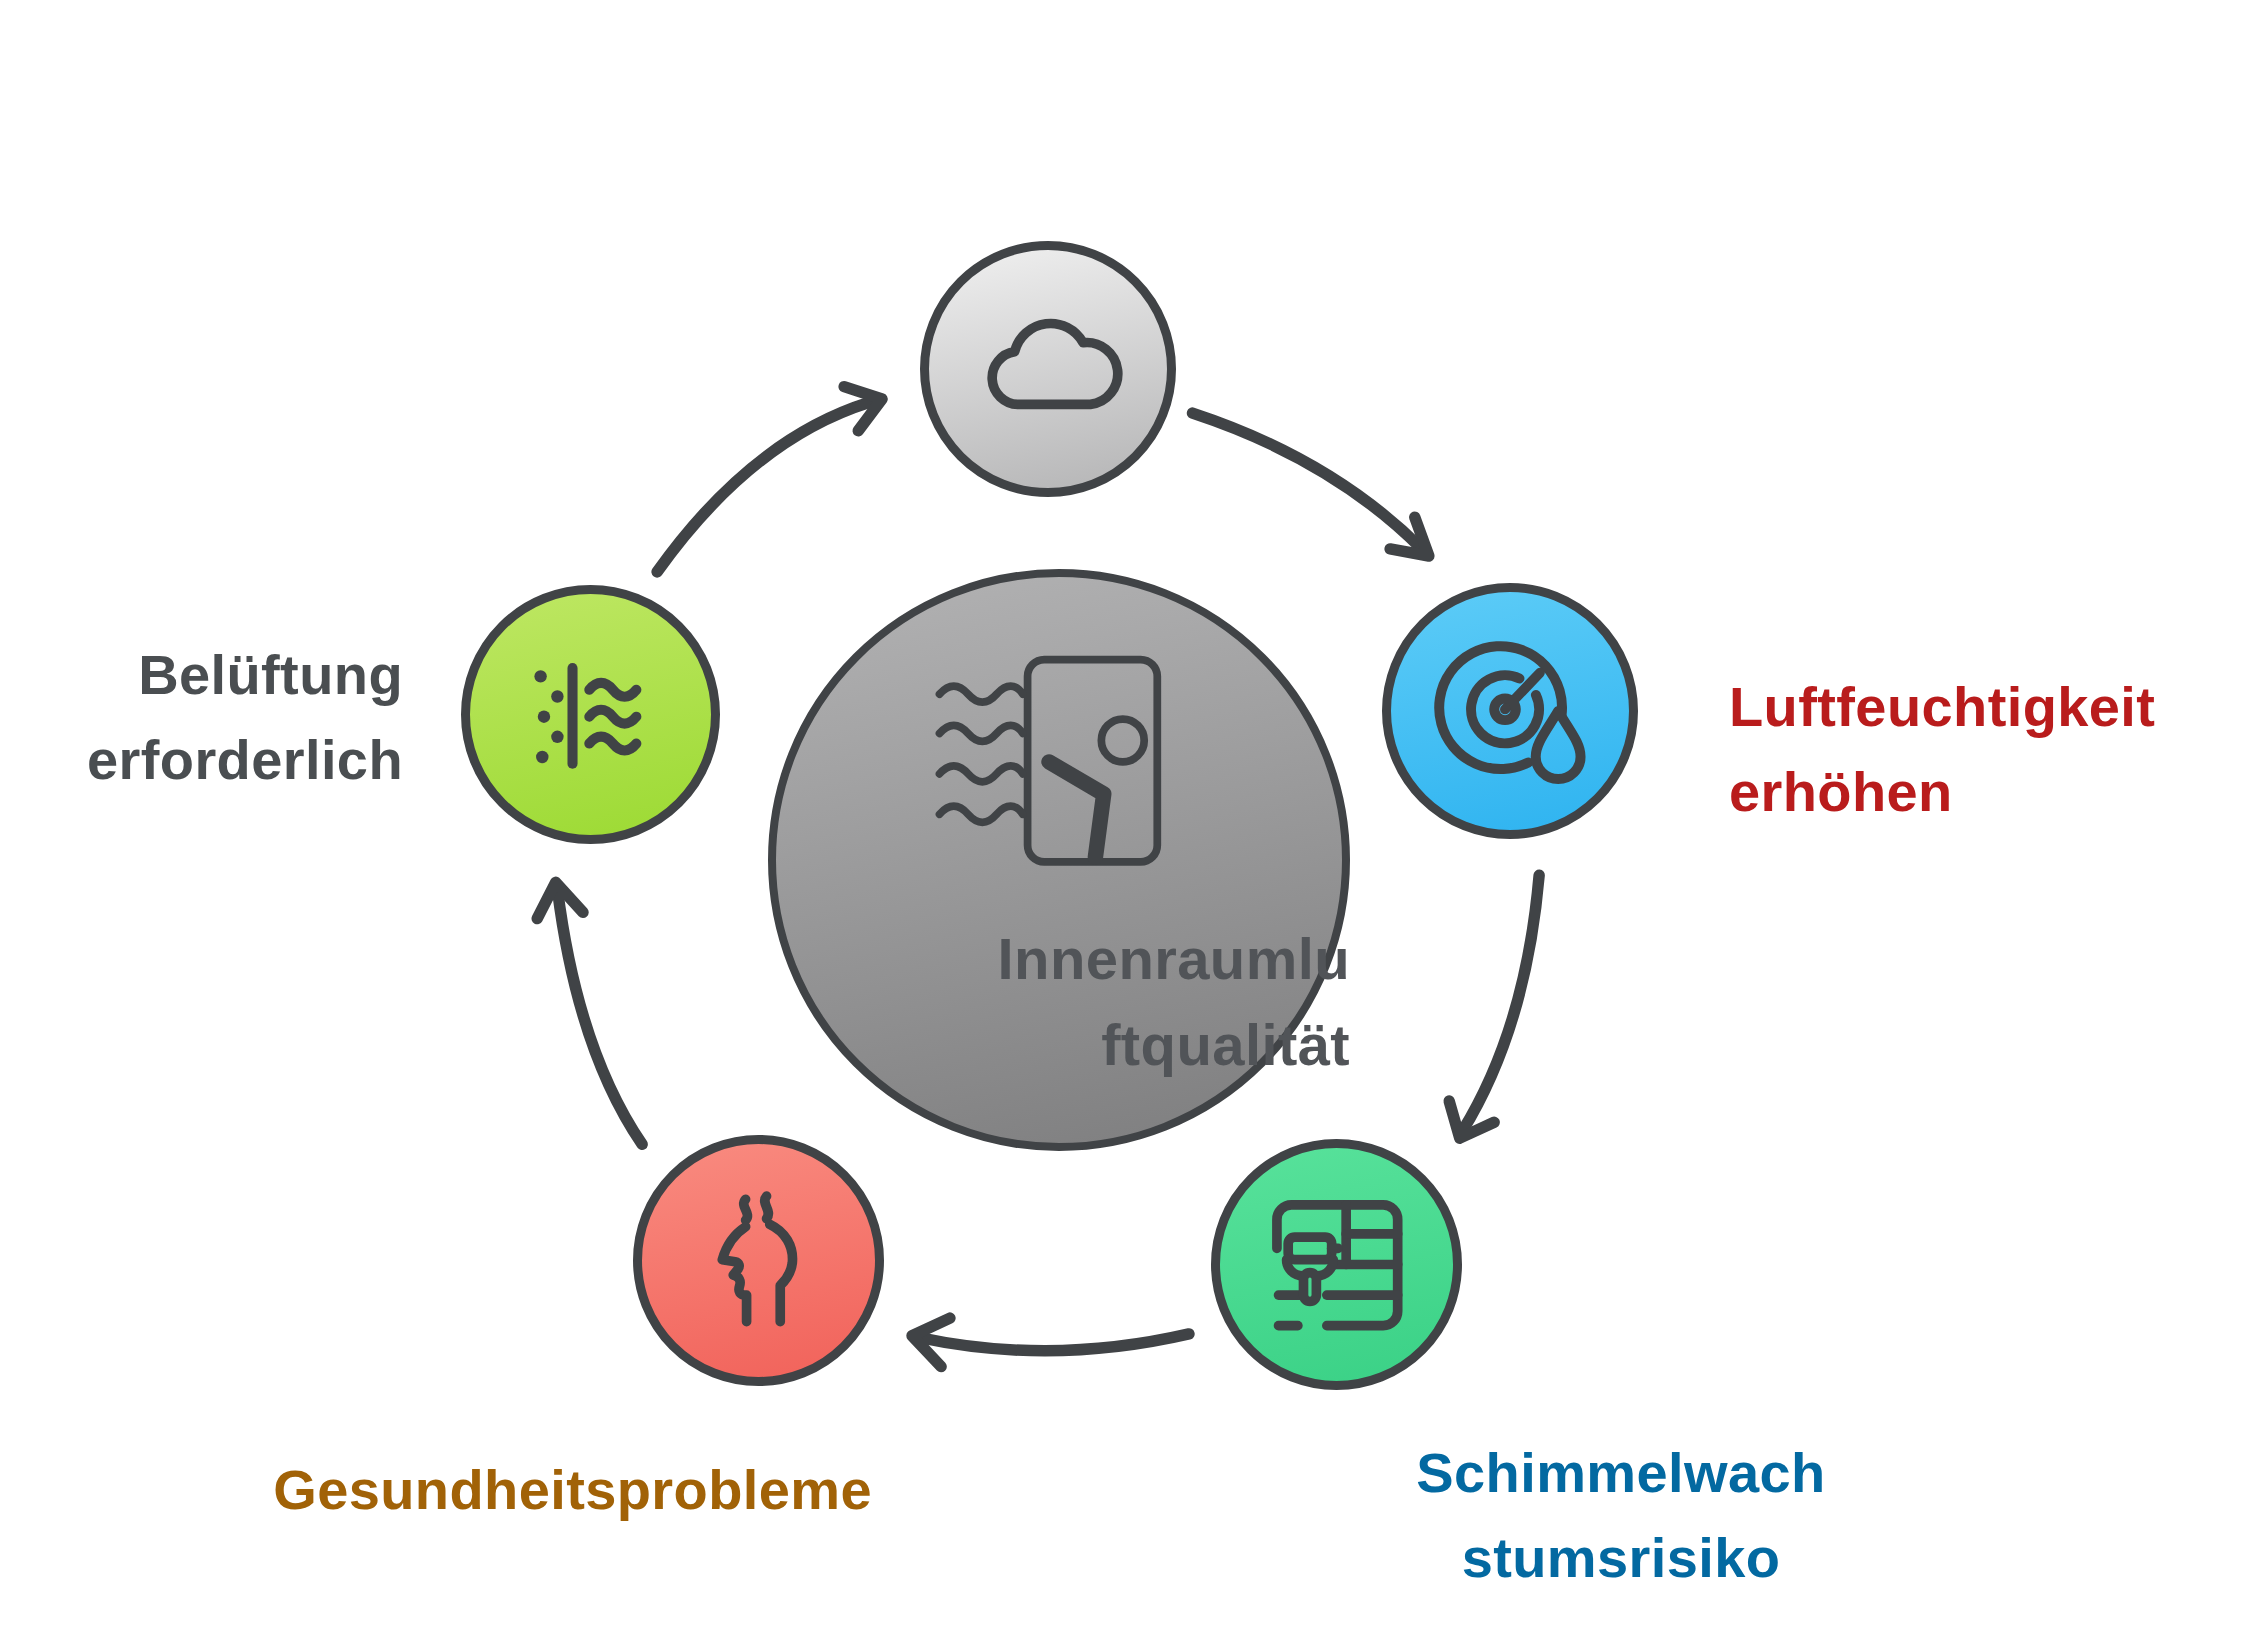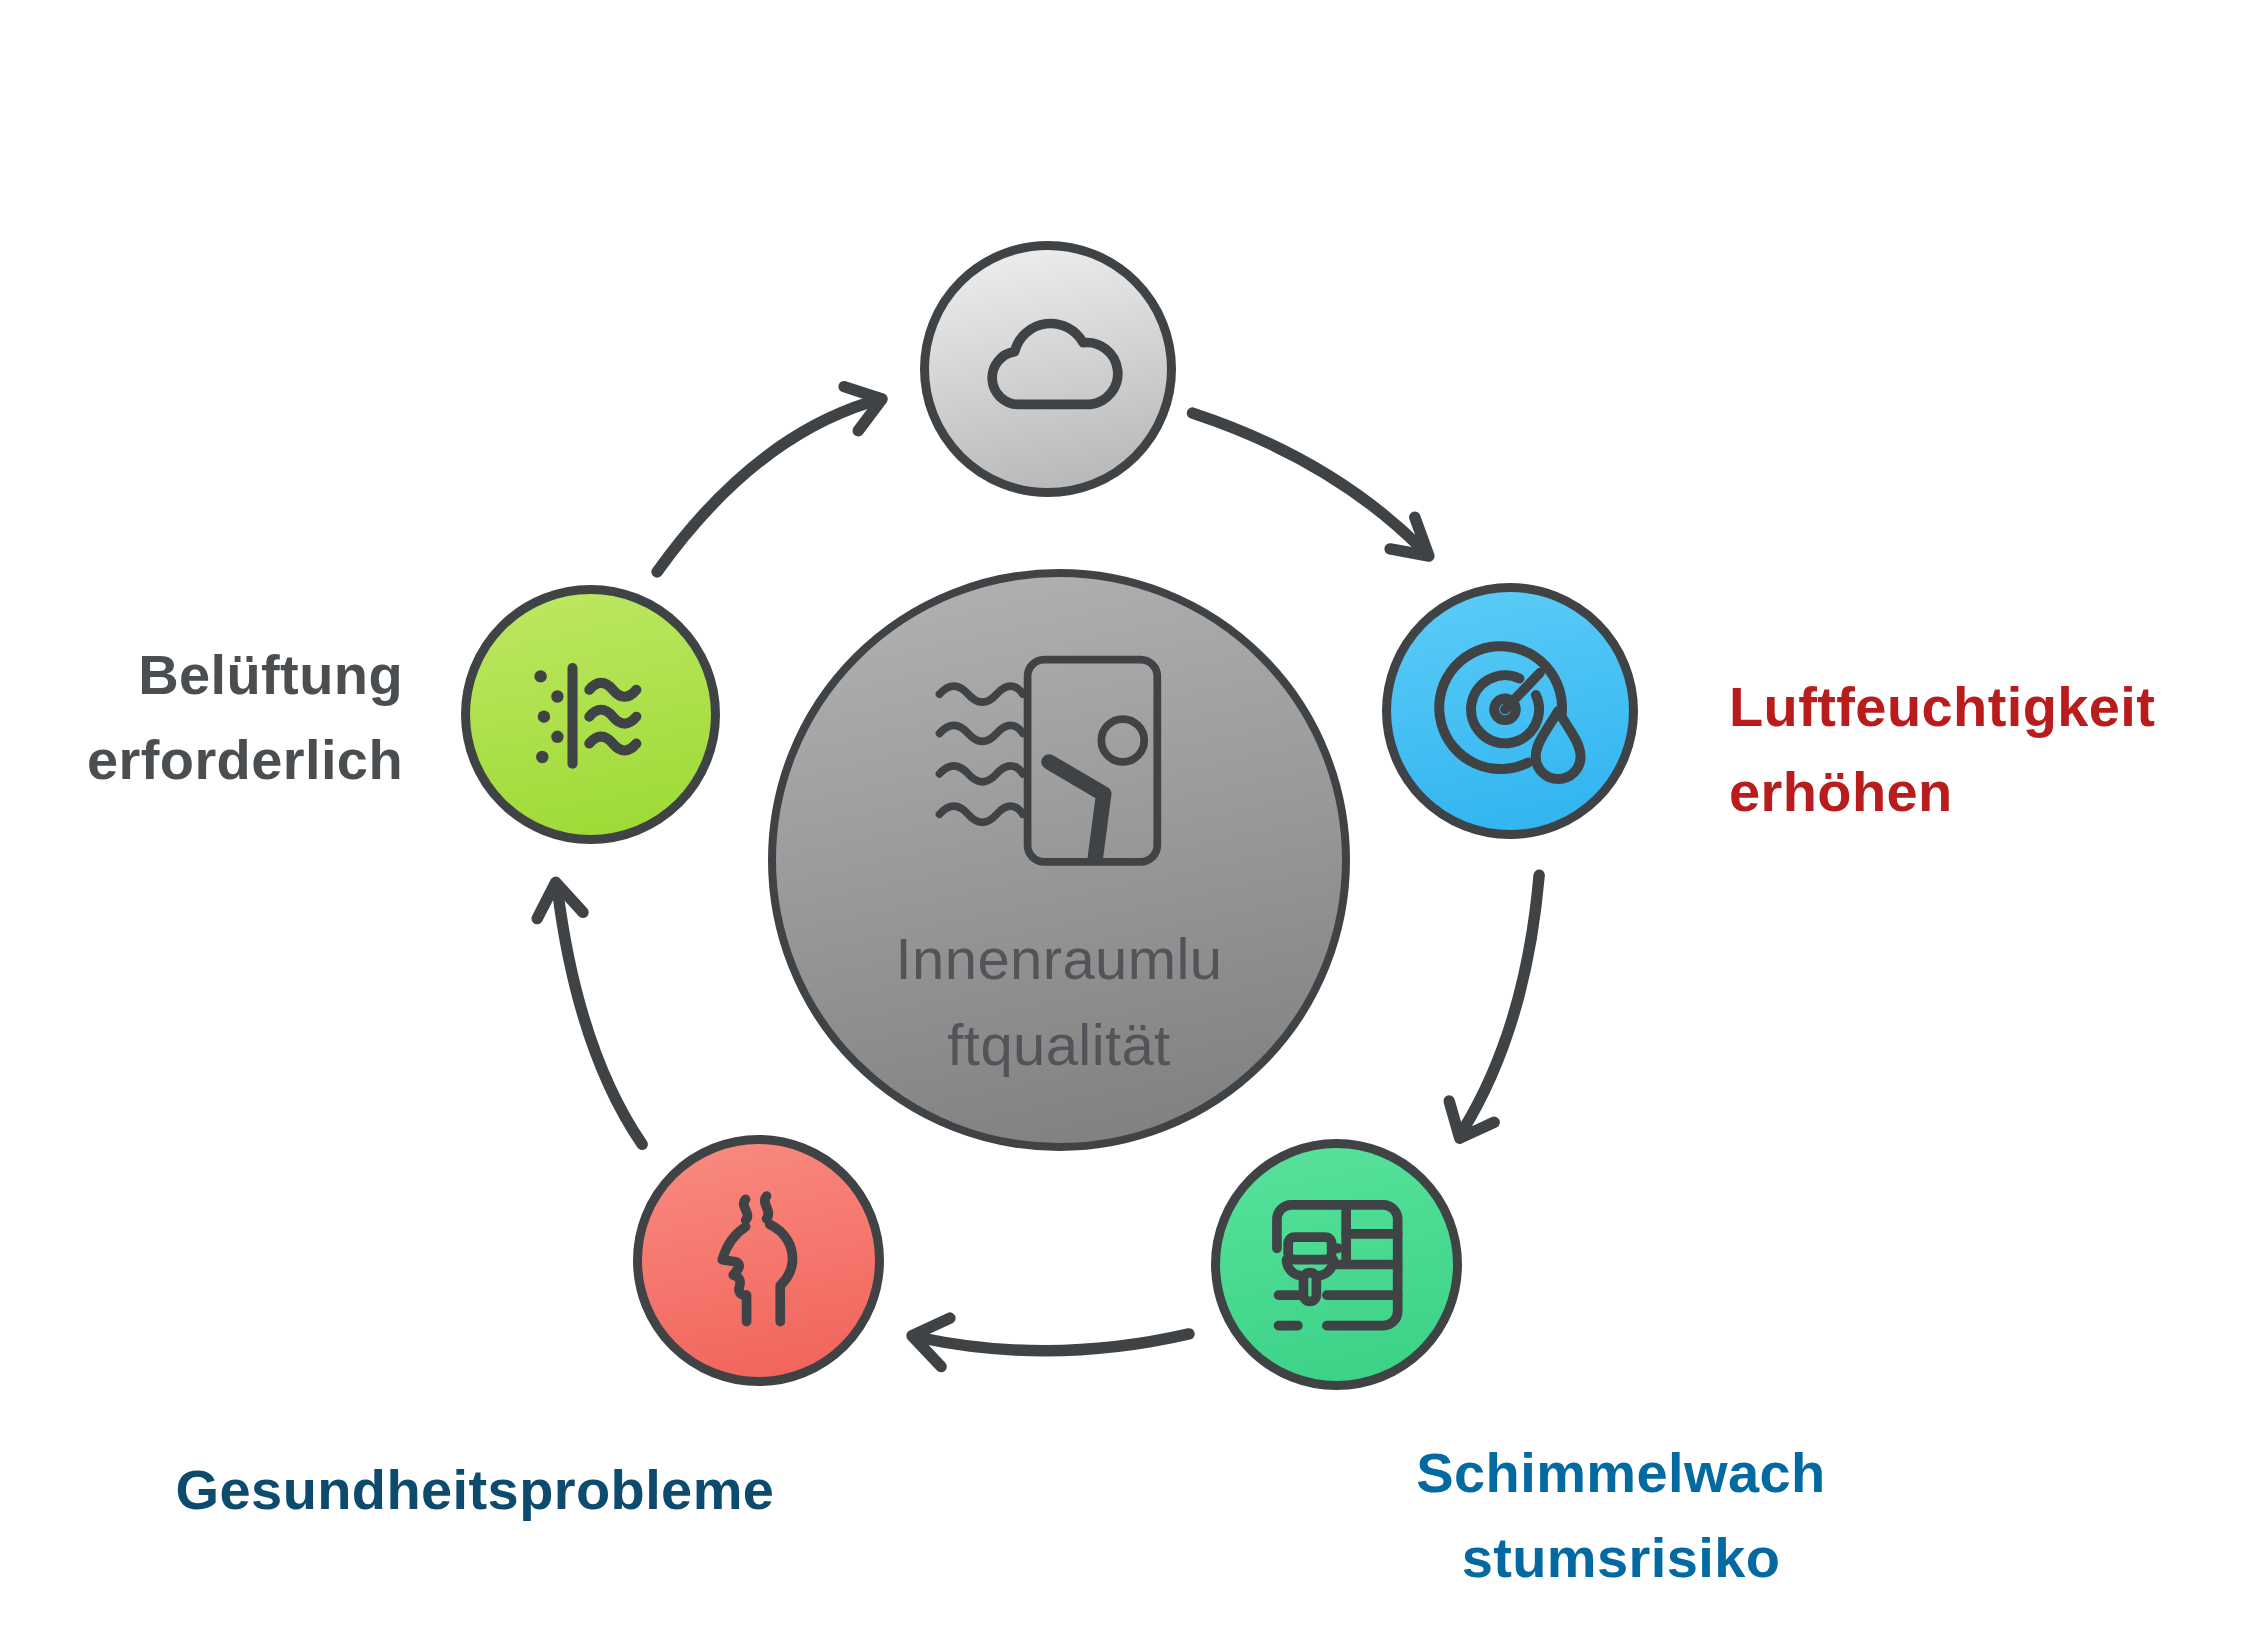--- a/index.html
+++ b/index.html
@@ -10,22 +10,22 @@
   .circle{
     position:absolute;border-radius:50%;box-sizing:border-box;
     border:9.7px solid #404346;display:flex;align-items:center;justify-content:center;
   }
   .hub{border-width:8.8px;}
   .label{
     position:absolute;font-weight:600;font-size:56px;line-height:85px;
     color:#4a4e51;white-space:pre-line;letter-spacing:0.4px;
   }
   .hub-label{
-    position:absolute;font-weight:400;font-size:58px;line-height:86px;
-    color:#515458;white-space:pre-line;text-align:center;letter-spacing:0.4px;
+    position:absolute;font-weight:700;font-size:58px;line-height:86px;
+    color:#515458;white-space:pre-line;text-align:right;letter-spacing:0.4px;
   }
   .icon-wrap{display:block;color:#404346;}
   svg.icon{display:block;}
   svg.icon *{vector-effect:none;}
   .arrows{position:absolute;left:0;top:0;pointer-events:none;color:#404346;}
   .hub-icon{position:absolute;left:154px;top:75px;}
 </style>
 </head>
 <body>
 
@@ -116,21 +116,21 @@
   <div class="circle" style="left: 633px; top: 1135px; width: 251px; height: 251px; border-color: rgb(64, 67, 70); background: linear-gradient(168deg, rgb(249, 139, 128), rgb(241, 98, 90));">
     <span class="icon-wrap" style="color: rgb(64, 67, 70);">
       <svg class="icon" width="161" height="161" viewBox="0 0 100 100" fill="none" stroke="currentColor" stroke-width="6" stroke-linecap="round" stroke-linejoin="round">
         <path d="M42 12 c-4 4.5 4 8.5 0 13"></path>
         <path d="M55 10 c-4 4.5 4 9 0 14"></path>
         <path d="M42 29 c-7 4.5 -12 11.5 -14.5 20.5 l8 1.3 c2.6 0.5 3.2 2.8 1.6 4.8 l-2.8 3.4 c3.8 1 5 3.6 3.9 7 c-1 3.2 0.3 5.5 3.6 5.5 h0.8 V88"></path>
         <path d="M57 27.5 c9.5 4.5 15 13.5 14 24 c-0.8 6.5 -3.8 10.5 -7.5 14 V88"></path>
       </svg>
     </span>
   </div>
-  <div class="label" style="left: 78px; top: 1447px; width: 794px; text-align: center; color: #0c4a6e;">Gesundheitsprobleme</div>
+  <div class="label" style="left: 78px; top: 1447px; width: 794px; text-align: right; color: #a16207;">Gesundheitsprobleme</div>
 
   <div class="circle" style="left: 461px; top: 585px; width: 259px; height: 259px; border-color: rgb(64, 67, 70); background: linear-gradient(168deg, rgb(190, 231, 99), rgb(156, 218, 51));">
     <span class="icon-wrap" style="color: rgb(64, 67, 70);">
       <svg class="icon" width="168" height="168" viewBox="0 0 100 100" fill="none" stroke="currentColor" stroke-width="6" stroke-linecap="round" stroke-linejoin="round">
         <path d="M39 22 V79"></path>
         <g fill="currentColor" stroke="none">
           <circle cx="20" cy="27" r="3.7"></circle>
           <circle cx="30" cy="39" r="3.7"></circle>
           <circle cx="22" cy="51" r="3.7"></circle>
           <circle cx="30" cy="63" r="3.7"></circle>

